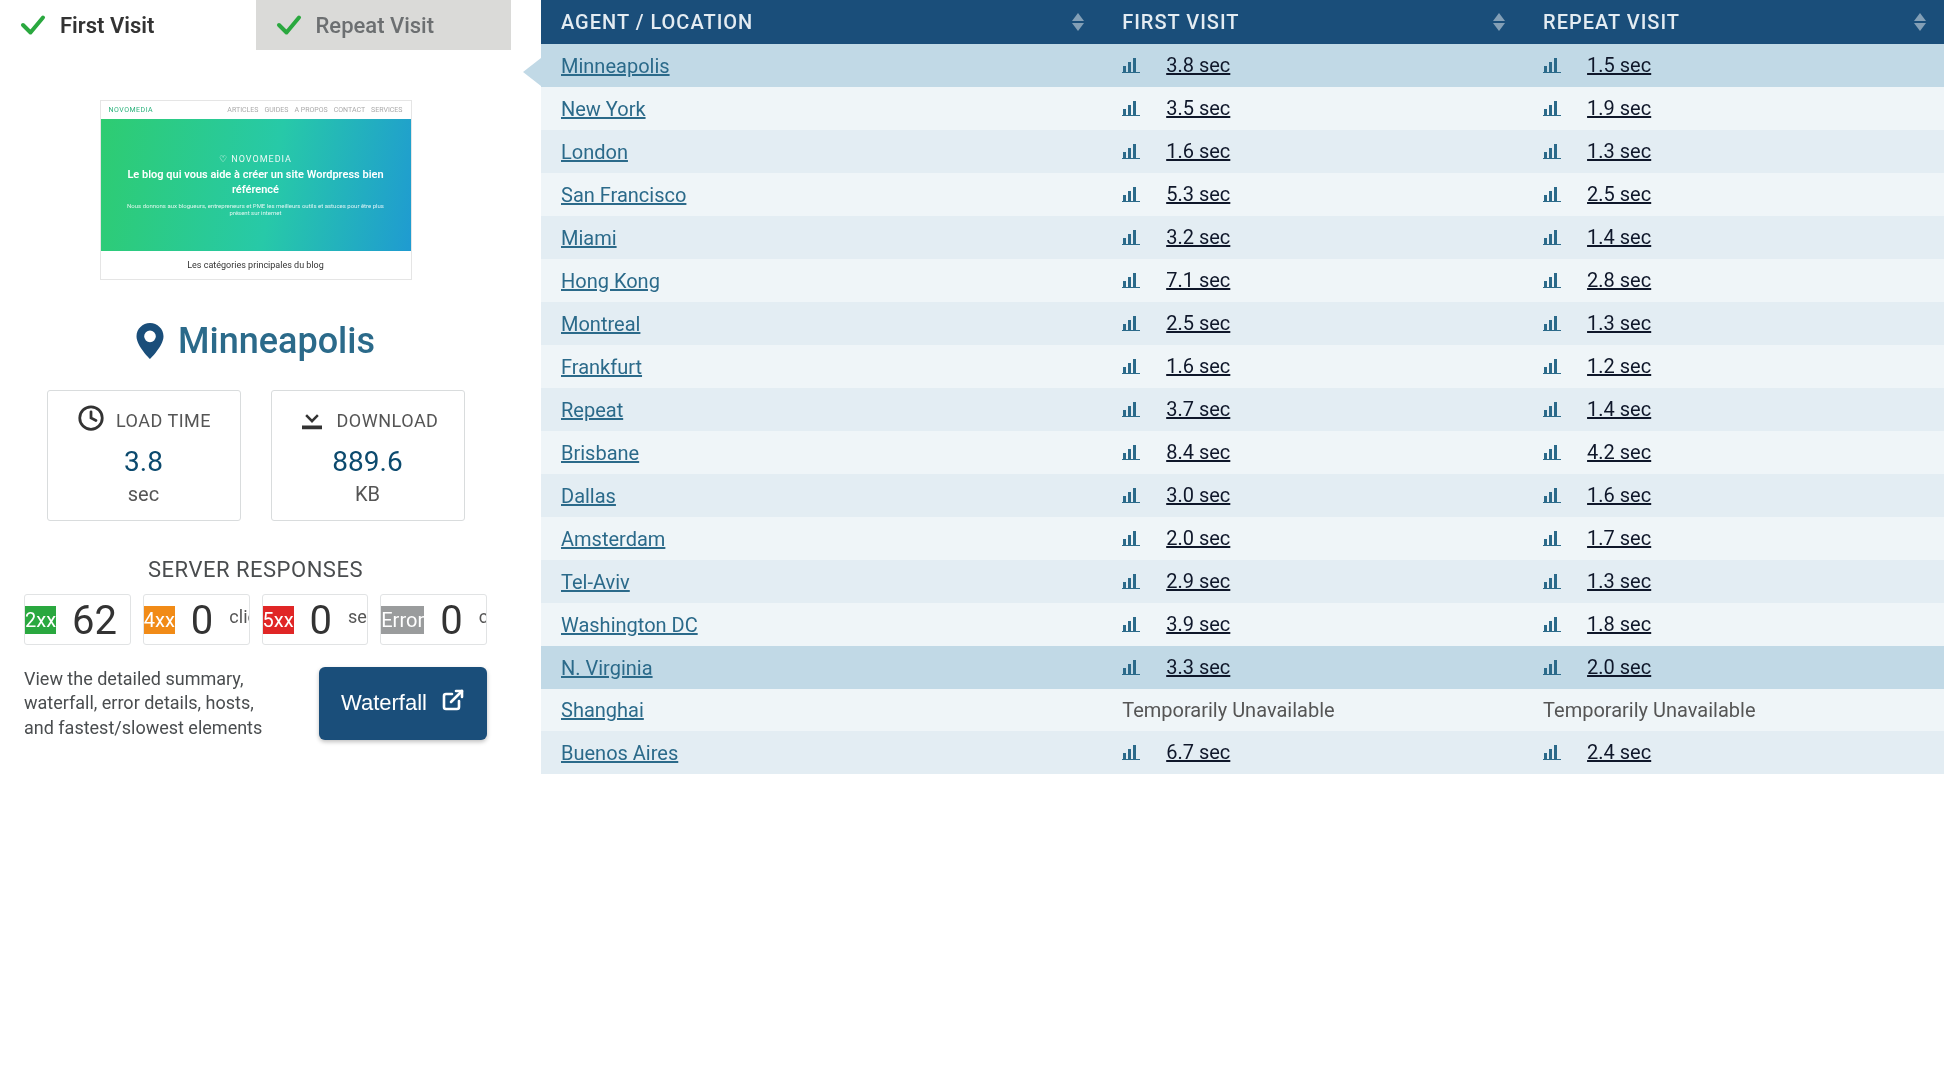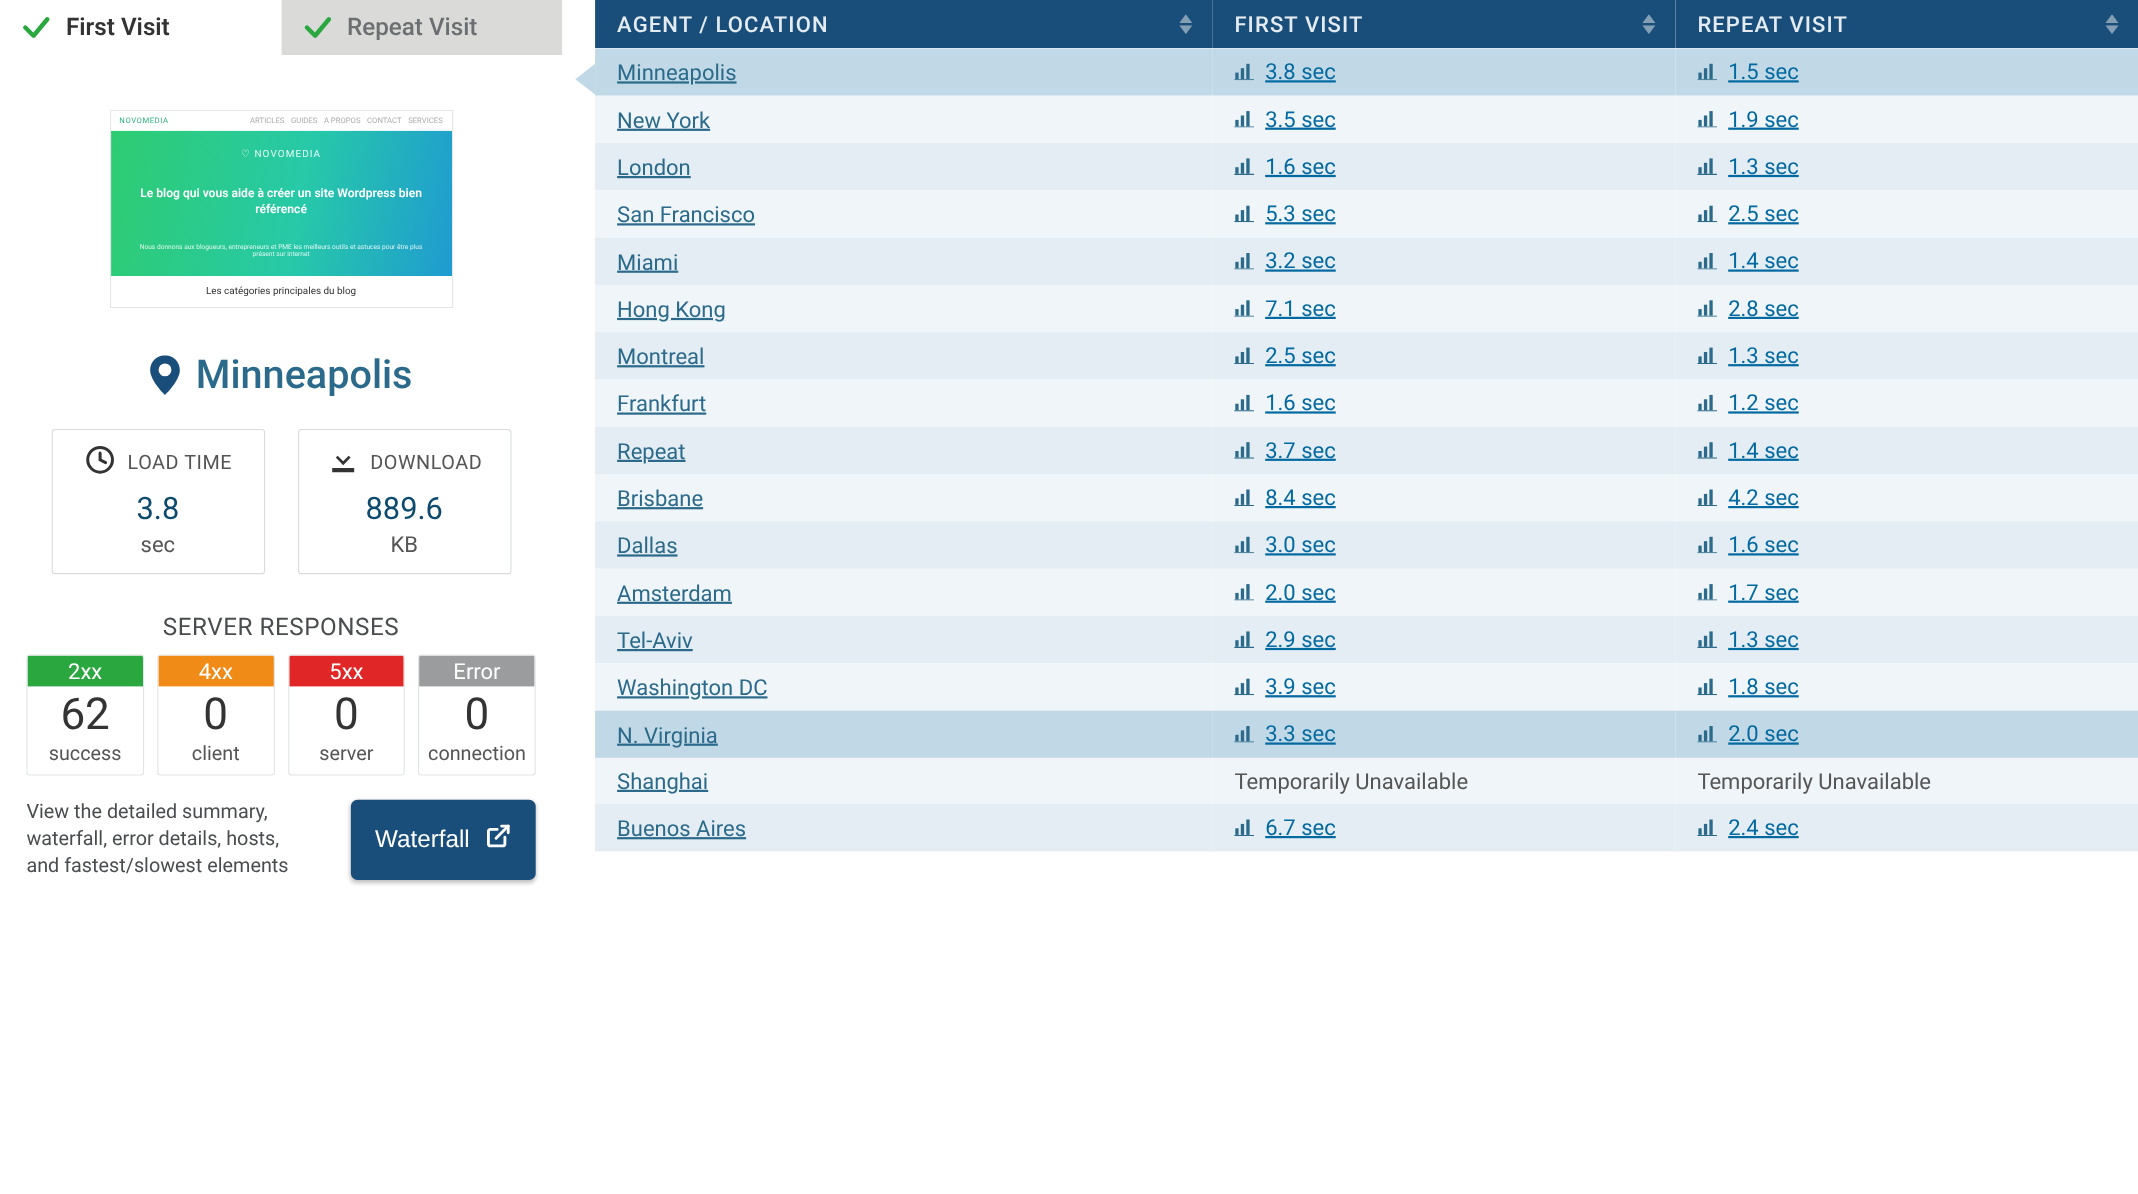--- a/index.html
+++ b/index.html
@@ -12,40 +12,40 @@
     .tab { flex: 1; padding: 10px 18px; display: flex; align-items: center; gap: 12px; font-size: 22px; font-weight: 600; background: #fff; cursor: pointer; }
     .tab.inactive { background: #dadad8; color: #6c6f71; font-weight: 500; }
     .checkmark svg { width: 30px; height: 30px; display: block; }
 
     .body-area { padding: 20px 24px 24px 24px; display: flex; flex-direction: column; align-items: center; }
 
     .thumb { width: 312px; height: 180px; border: 1px solid #e5e5e5; margin-top: 30px; background: #fff; display: flex; flex-direction: column; overflow: hidden; }
     .thumb-nav { height: 18px; background: #fff; display: flex; align-items: center; justify-content: space-between; padding: 0 8px; font-size: 7px; color: #8aa; }
     .thumb-nav .brand { color: #2ab27b; font-weight: 400; letter-spacing: .5px; }
     .thumb-nav .links { display: flex; gap: 6px; color: #aaa; }
-    .thumb-hero { flex: 1; background: linear-gradient(100deg, #2ecc71 0%, #27c9a8 55%, #1f9bd1 100%); display: flex; flex-direction: column; align-items: center; justify-content: center; color: #fff; text-align: center; padding: 0 20px; gap: 19px; }
+    .thumb-hero { flex: 1; background: linear-gradient(100deg, #2ecc71 0%, #27c9a8 55%, #1f9bd1 100%); display: flex; flex-direction: column; align-items: center; justify-content: center; color: #fff; text-align: center; padding: 0 20px; }
     .thumb-hero .logo { font-size: 9px; letter-spacing: 1px; margin-bottom: 4px; opacity: .9; }
     .thumb-hero .headline { font-size: 11px; font-weight: 600; line-height: 1.35; }
     .thumb-hero .sub { font-size: 6px; opacity: .85; margin-top: 4px; }
     .thumb-footer { height: 28px; background: #fff; display: flex; align-items: center; justify-content: center; font-size: 9px; color: #333; }
 
     .location-title { display: flex; align-items: center; gap: 14px; margin-top: 40px; }
     .location-title .name { font-size: 36px; color: #2b6a8a; font-weight: 500; }
     .pin-icon svg { width: 28px; height: 36px; display: block; }
 
     .metric-cards { display: flex; gap: 30px; margin-top: 28px; }
     .metric-card { width: 194px; border: 1px solid #d9dcdd; border-radius: 3px; padding: 12px 10px 14px 10px; display: flex; flex-direction: column; align-items: center; }
     .metric-card .top { display: flex; align-items: center; gap: 10px; color: #555; font-size: 18px; letter-spacing: .5px; }
     .metric-card .top svg { width: 30px; height: 30px; }
     .metric-card .val { font-size: 28px; color: #0c4a6e; margin-top: 8px; }
     .metric-card .unit { font-size: 20px; color: #555; margin-top: 4px; }
 
     .responses-heading { font-size: 22px; letter-spacing: .5px; color: #4a4d4f; margin-top: 36px; }
     .resp-grid { display: flex; gap: 12px; margin-top: 12px; width: 100%; padding: 0 0; }
-    .resp-box { flex: 1; border: 1px solid #e1e3e4; border-radius: 3px; overflow: hidden; display: flex; flex-direction: column; align-items: center; }
+    .resp-box { flex: 1; border: 1px solid #e1e3e4; border-radius: 3px; overflow: hidden; display: flex; flex-direction: row; align-items: center; gap: 16px; }
     .resp-box .hdr { width: 100%; text-align: center; font-size: 20px; color: #fff; padding: 2px 0; }
     .resp-box .n { font-size: 40px; color: #333; margin-top: 2px; }
     .resp-box .lbl { font-size: 18px; color: #555; margin: 2px 0 8px; }
     .hdr-2xx { background: #2aa83f; }
     .hdr-4xx { background: #f18b17; }
     .hdr-5xx { background: #e02626; }
     .hdr-err { background: #9a9c9d; }
 
     .footer-row { display: flex; justify-content: space-between; width: 100%; margin-top: 22px; gap: 20px; }
     .help-text { font-size: 18px; color: #4a4d4f; line-height: 1.35; max-width: 240px; }
@@ -57,21 +57,21 @@
     table { width: 100%; border-collapse: collapse; }
     thead th { background: #1a4e7a; color: #e4ecf2; font-size: 20px; font-weight: 500; letter-spacing: 1px; text-align: left; padding: 10px 20px; position: relative; }
     thead th .sort { position: absolute; right: 18px; top: 50%; transform: translateY(-50%); display: flex; flex-direction: column; gap: 2px; opacity: .6; cursor: pointer; }
     thead th .sort svg { width: 12px; height: 8px; display: block; }
     tbody td { padding: 9px 20px; font-size: 20px; vertical-align: middle; }
     tbody tr:nth-child(odd)  { background: #e3edf3; }
     tbody tr:nth-child(even) { background: #eff5f8; }
     tbody tr.selected { background: #c1d9e6; }
     tbody tr.highlight { background: #c1d9e6; }
     .loc-link { color: #2b6a8a; text-decoration: underline; cursor: pointer; }
-    .time-cell { color: #0369a1; text-decoration: underline; cursor: pointer; display: inline-flex; align-items: center; gap: 10px; }
+    .time-cell { color: #0f172a; text-decoration: underline; cursor: pointer; display: inline-flex; align-items: center; gap: 26px; }
     .time-cell .chart-icon svg { width: 18px; height: 16px; display: block; }
     .unavail { color: #555; }
 
     .pointer { position: absolute; left: 12px; width: 0; height: 0; border-top: 14px solid transparent; border-bottom: 14px solid transparent; border-right: 18px solid #c1d9e6; }
   </style>
 </head>
 <body>
 
 <div class="container">
 

